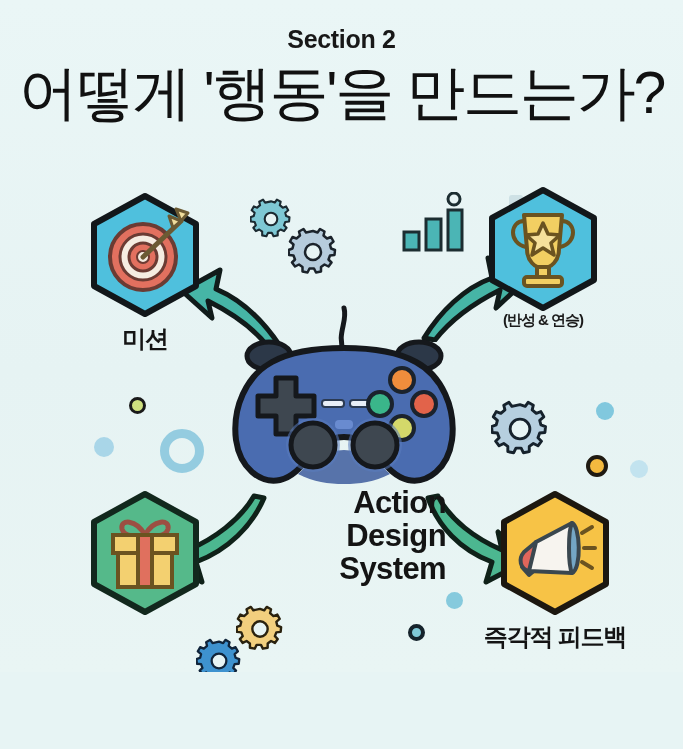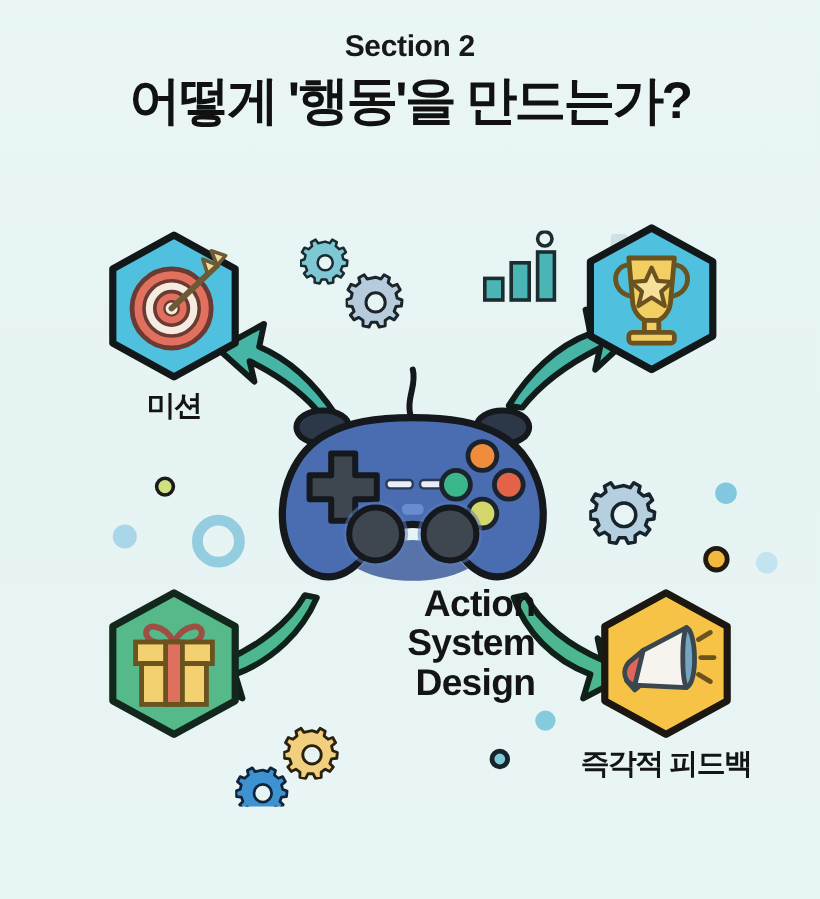--- a/index.html
+++ b/index.html
@@ -17,21 +17,21 @@
   
   #header{
     position:absolute; left:0; top:26px; width:683px; text-align:center;
   }
   #section-label{
     font-size:25px; font-weight:bold; color:#181818;
     letter-spacing:-0.3px; line-height:1.1;
   }
   #main-title{
     margin-top:6px;
-    font-size:43px; font-weight:bold; color:#111111;
+    font-size:59px; font-weight:normal; color:#111111;
     letter-spacing:-2.2px; line-height:1.12;
     white-space:nowrap;
   }
 
   
   .node{ position:absolute; text-align:center; }
   .hex-wrap{ position:relative; width:118px; height:128px; margin:0 auto; }
   .hex-svg{ display:block; width:118px; height:128px; }
   .node-label{
     margin-top:7px;
@@ -202,20 +202,21 @@
         <g>
           <path d="M40 30 L78 30 L75 64 C75 76 67 83 59 83 C51 83 43 76 43 64 Z" fill="#f2cf62" stroke="#6b5320" stroke-width="4" stroke-linejoin="round"></path>
           <path d="M40 36 C 26 36, 24 58, 42 62" fill="none" stroke="#6b5320" stroke-width="4"></path>
           <path d="M78 36 C 92 36, 94 58, 76 62" fill="none" stroke="#6b5320" stroke-width="4"></path>
           <rect x="53" y="82" width="12" height="12" fill="#f2cf62" stroke="#6b5320" stroke-width="4"></rect>
           <rect x="40" y="92" width="38" height="9" rx="3" fill="#f2cf62" stroke="#6b5320" stroke-width="4"></rect>
           <path d="M59 38 L64 49 L76 50 L67 58 L70 70 L59 63 L48 70 L51 58 L42 50 L54 49 Z" fill="#f6e09b" stroke="#6b5320" stroke-width="3.5" stroke-linejoin="round"></path>
         </g>
       </svg>
     </div>
+    <div class="node-sub">(반성 &amp; 연승)</div>
   </div>
 
   <div class="node" id="node-reward">
     <div class="hex-wrap">
       <svg class="hex-svg" viewBox="0 0 118 128">
         <path d="M59 5 L110 33 L110 95 L59 123 L8 95 L8 33 Z" fill="#55b98a" stroke="#12281d" stroke-width="6" stroke-linejoin="round"></path>
         <g>
           <path d="M59 46 C 50 30, 34 30, 36 40 C 38 48, 52 48, 59 46 Z" fill="none" stroke="#9c4f42" stroke-width="5" stroke-linejoin="round"></path>
           <path d="M59 46 C 68 30, 84 30, 82 40 C 80 48, 66 48, 59 46 Z" fill="none" stroke="#9c4f42" stroke-width="5" stroke-linejoin="round"></path>
           <rect x="27" y="46" width="64" height="18" fill="#f3d070" stroke="#6b5320" stroke-width="4"></rect>
@@ -268,17 +269,17 @@
       <circle cx="186" cy="128" r="12" fill="#d4d86a" stroke="#1b232d" stroke-width="4"></circle>
       <circle cx="97" cy="145" r="27" fill="#5a7cbd" opacity="0.55"></circle>
       <circle cx="159" cy="145" r="27" fill="#5a7cbd" opacity="0.55"></circle>
       <circle cx="97" cy="145" r="22" fill="#3e4750" stroke="#15181c" stroke-width="5"></circle>
       <circle cx="159" cy="145" r="22" fill="#3e4750" stroke="#15181c" stroke-width="5"></circle>
     </svg>
   </div>
 
   <div id="center-text">
     <span>Action</span>
+    <span>Design</span>
     <span>System</span>
-    <span>Design</span>
   </div>
 
 </div>
 
 </body></html>

